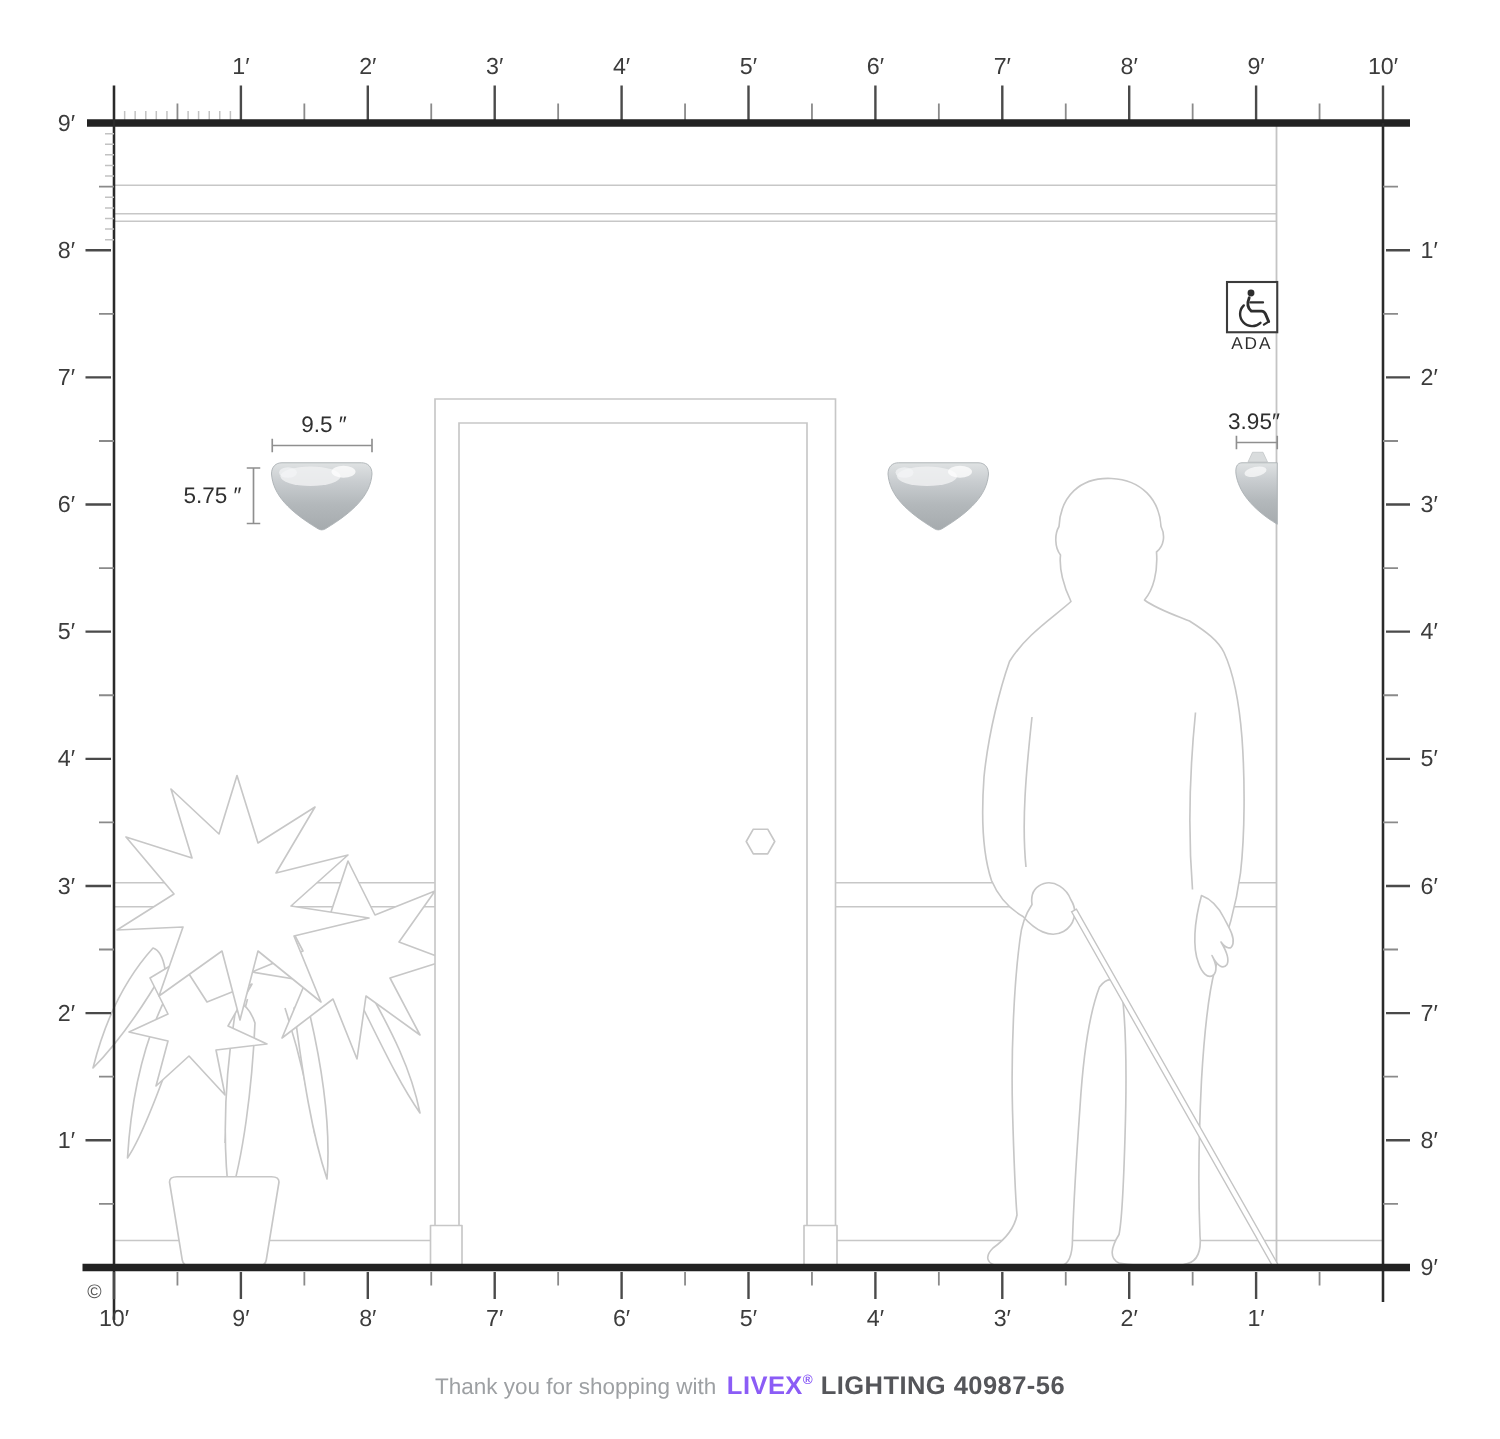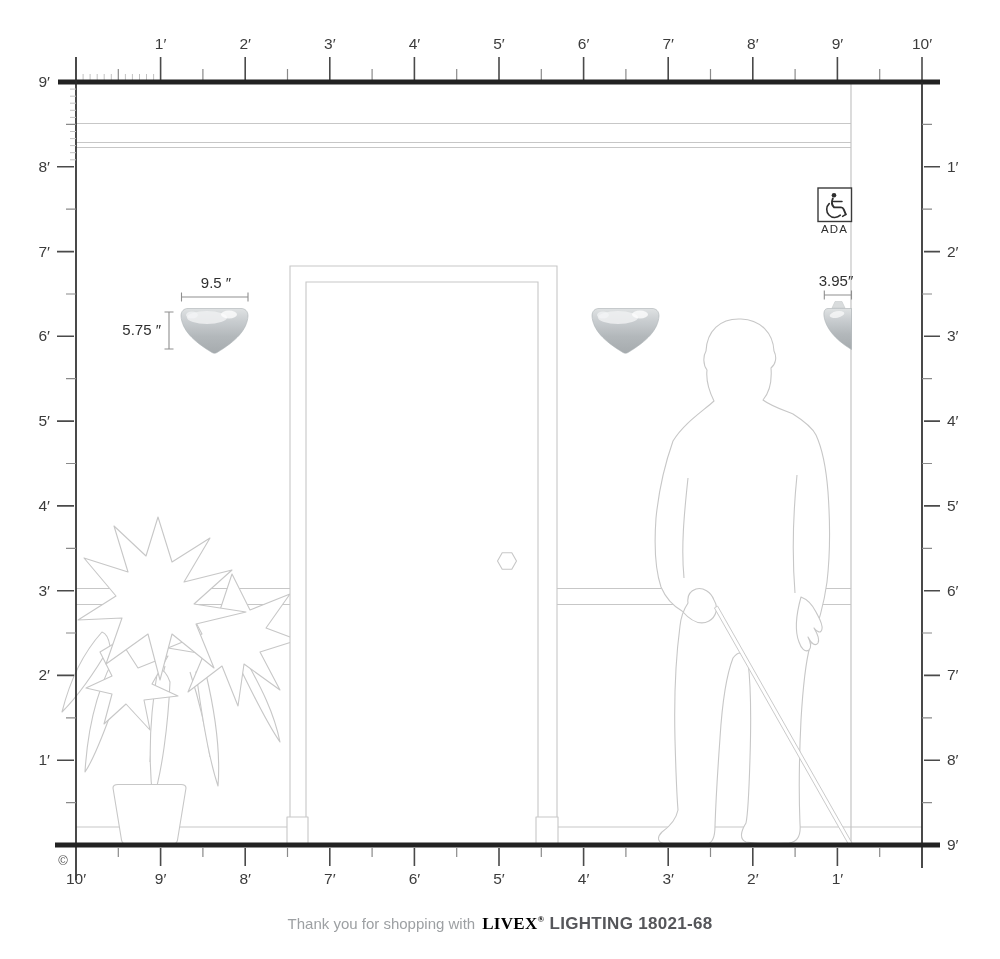--- a/index.html
+++ b/index.html
@@ -13,21 +13,21 @@
   .thick{stroke:#222222;stroke-width:5;}
   .tickM{stroke:#4a4a4a;stroke-width:1.6;fill:none;}
   .tickm{stroke:#8a8a8a;stroke-width:1.2;fill:none;}
   .ticki{stroke:#c2c2c2;stroke-width:1;fill:none;}
   .vline{stroke:#2a2a2a;stroke-width:1.7;fill:none;}
   .draw{stroke:#c7c7c7;stroke-width:1.1;fill:none;}
   .drawf{stroke:#c7c7c7;stroke-width:1.1;fill:#ffffff;stroke-linejoin:round;}
   .dimln{stroke:#8f8f8f;stroke-width:1.1;fill:none;}
   .footer{position:absolute;left:0;right:0;top:914px;text-align:center;white-space:nowrap;}
   .f-pre{font-size:15px;color:#9da0a3;}
-  .f-brand{font-size:17px;font-weight:bold;color:#000000;margin-left:7px;letter-spacing:.3px;font-family:Liberation Serif, serif;}
+  .f-brand{font-size:17px;font-weight:bold;color:#8b5cf6;margin-left:7px;letter-spacing:.3px;}
   .f-brand sup{font-size:9px;}
   .f-model{font-size:17px;font-weight:bold;color:#55565a;margin-left:5px;letter-spacing:.3px;}
 </style>
 </head>
 <body>
 
 <div class="canvas">
 <svg width="1000" height="959" viewBox="0 0 1000 959">
   <defs>
     <linearGradient id="scGrad" x1="0" y1="0" x2="0" y2="1">
@@ -200,15 +200,15 @@
     <text class="rl" x="414.4" y="884" text-anchor="middle">6′</text>
     <text class="rl" x="499" y="884" text-anchor="middle">5′</text>
     <text class="rl" x="583.6" y="884" text-anchor="middle">4′</text>
     <text class="rl" x="668.2" y="884" text-anchor="middle">3′</text>
     <text class="rl" x="752.8" y="884" text-anchor="middle">2′</text>
     <text class="rl" x="837.4" y="884" text-anchor="middle">1′</text>
   </g>
 </svg>
 
 <div class="footer">
-  <span class="f-pre">Thank you for shopping with</span><span class="f-brand"><span>LIVEX</span><sup>®</sup></span><span class="f-model">LIGHTING 18021-68</span>
+  <span class="f-pre">Thank you for shopping with</span><span class="f-brand"><span>LIVEX</span><sup>®</sup></span><span class="f-model">LIGHTING 40987-56</span>
 </div>
 </div>
 
 </body></html>

